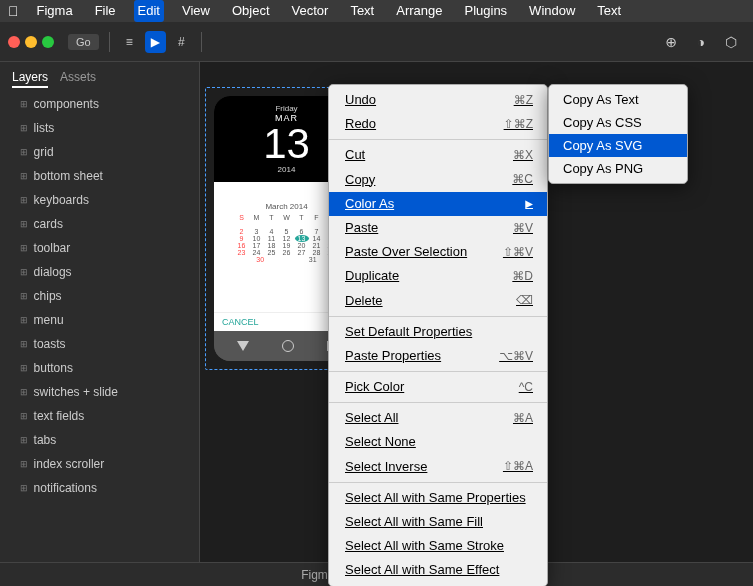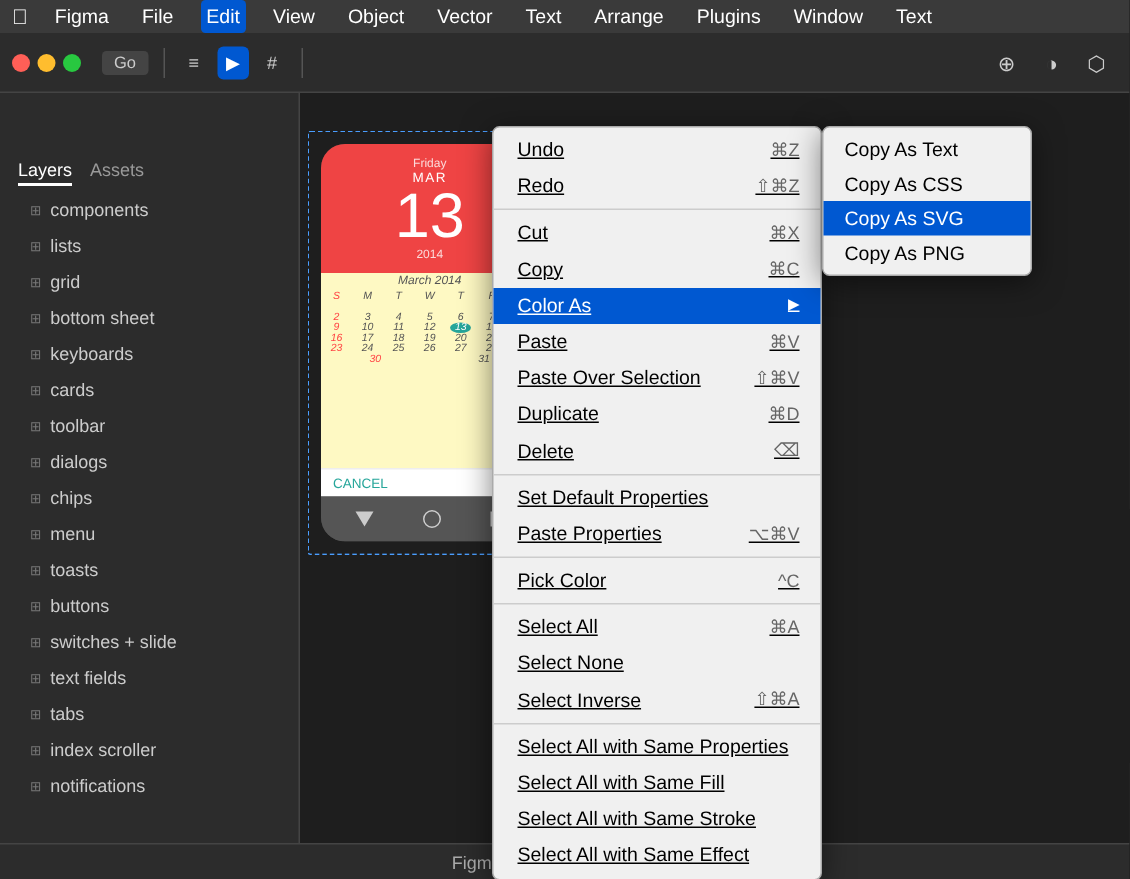--- a/index.html
+++ b/index.html
@@ -103,21 +103,20 @@
       width: 200px;
       background: #2c2c2c;
       border-right: 1px solid #444;
       overflow-y: auto;
       flex-shrink: 0;
     }
     .sidebar-header {
       display: flex;
       padding: 8px 12px 4px;
       gap: 12px;
-      margin-top: 36px;
     }
     .sidebar-tab {
       color: #999;
       font-size: 12px;
       font-weight: 500;
       cursor: pointer;
       padding-bottom: 2px;
     }
     .sidebar-tab.active {
       color: #fff;
@@ -377,28 +376,28 @@
     </div>
   </div>
 
   <div class="canvas">
 
     <div style="position:absolute; top:25px; left:5px; border:1.5px dashed #4a9eff; padding:8px; display:flex; gap:16px; border-radius:2px;">
 
       <div class="phone-frame">
         <div style="width:100%;height:100%;background:#444;display:flex;flex-direction:column;">
 
-          <div style="background:#ef4444;padding:8px;text-align:center;">
+          <div style="background:#000000;padding:8px;text-align:center;">
             <div style="color:rgba(255,255,255,0.8);font-size:8px;">Friday</div>
             <div style="color:#fff;font-size:9px;font-weight:300;letter-spacing:1px;">MAR</div>
             <div style="color:#fff;font-size:42px;font-weight:200;line-height:1;">13</div>
             <div style="color:rgba(255,255,255,0.8);font-size:8px;">2014</div>
           </div>
 
-          <div style="background:#fef9c3;flex:1;padding:0;font-size:7px;font-style:italic;">
+          <div style="background:#ffffff;flex:1;padding:20px;font-size:7px;">
             <div style="text-align:center;font-size:8px;margin-bottom:3px;color:#555;">March 2014</div>
             <div style="display:flex;justify-content:space-around;">
               <span style="color:#f44;width:14px;text-align:center;">S</span>
               <span style="width:14px;text-align:center;color:#555;">M</span>
               <span style="width:14px;text-align:center;color:#555;">T</span>
               <span style="width:14px;text-align:center;color:#555;">W</span>
               <span style="width:14px;text-align:center;color:#555;">T</span>
               <span style="width:14px;text-align:center;color:#555;">F</span>
               <span style="width:14px;text-align:center;color:#555;">S</span>
             </div>

